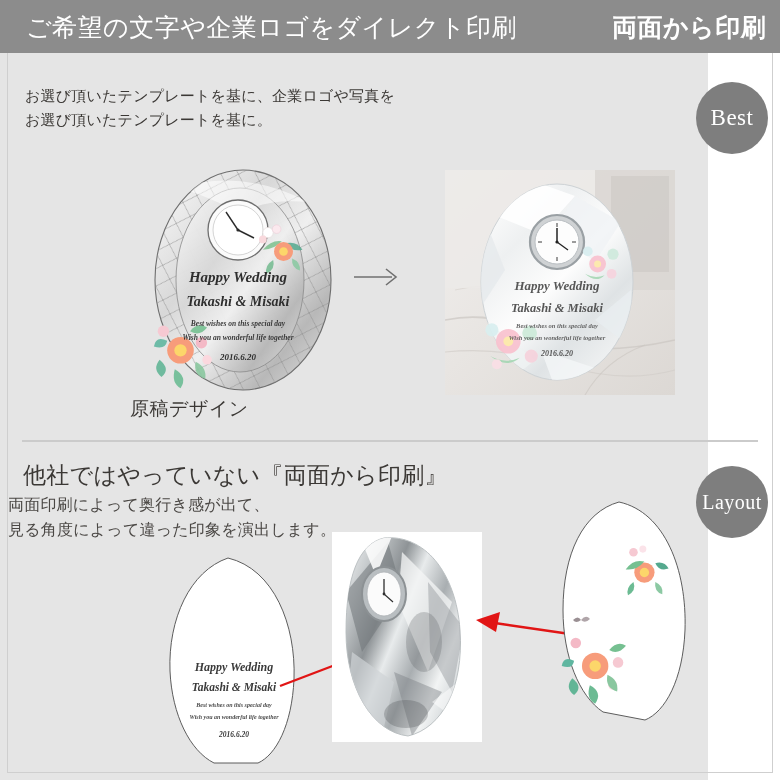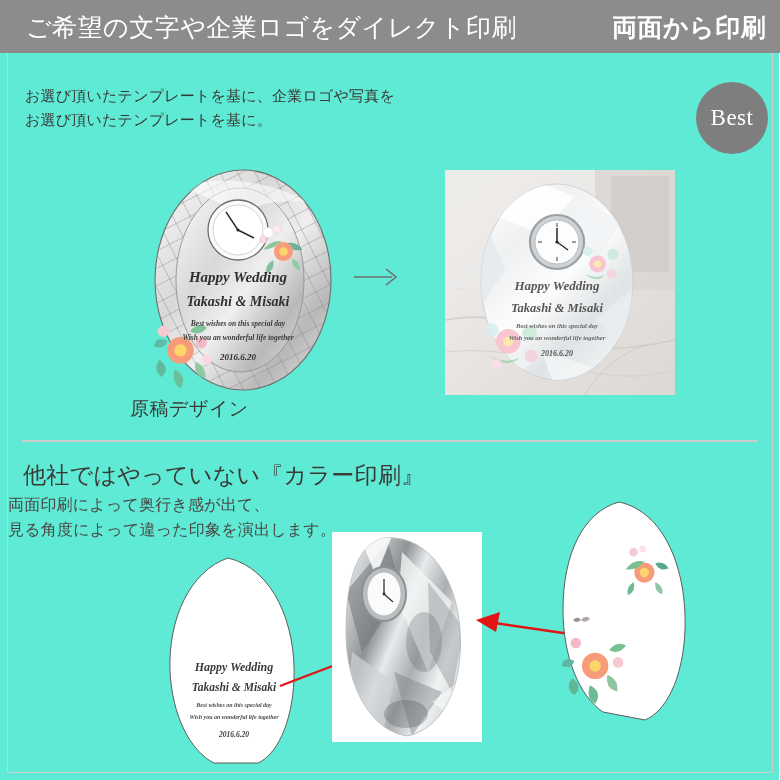--- a/index.html
+++ b/index.html
@@ -5,22 +5,22 @@
   html,body{margin:0;padding:0;}
   body{
     width:780px;height:780px;
     background:#ffffff;
     font-family:"Liberation Sans","DejaVu Sans",sans-serif;
     -webkit-font-smoothing:antialiased;
     overflow:hidden;
   }
   .page{
     position:relative;
-    width:779px;height:780px;
-    background:#5eead4;
+    width:708px;height:780px;
+    background:#e5e5e5;
     box-sizing:border-box;
   }
   
   .header-bar{
     position:absolute;left:0;top:0;width:780px;height:53px;
     background:#8c8c8c;
     box-sizing:border-box;
   }
   .header-title{
     position:absolute;left:26px;top:11px;
@@ -270,26 +270,29 @@
         <text class="script" x="112" y="170" text-anchor="middle" font-size="6.5" fill="#555" opacity=".9">Wish you an wonderful life together</text>
         <text class="script" x="112" y="186" text-anchor="middle" font-size="8" fill="#4a4a4a" opacity=".92">2016.6.20</text>
       </g>
     </svg>
   </div>
 
   <div class="cap cap-left">原稿デザイン</div>
 
   <div class="divider"></div>
 
-  <div class="s2-title">他社ではやっていない『カラー印刷』</div>
+  <div class="s2-title">他社ではやっていない『両面から印刷』</div>
   <div class="s2-body">
     <div>両面印刷によって奥行き感が出て、</div>
     <div>見る角度によって違った印象を演出します。</div>
   </div>
 
+  <div class="badge layout">
+    <span>Layout</span>
+  </div>
 
   <svg class="art" style="left:150px;top:555px;" width="160" height="215" viewBox="0 0 160 215">
     <path d="M78 3 C124 14 146 70 144 124 C142 170 126 200 108 208 L64 208 C40 196 22 160 20 116 C18 64 40 16 78 3 Z" fill="#ffffff" stroke="#5d5d5d" stroke-width="1"></path>
     <g>
       <text class="script" x="84" y="116" text-anchor="middle" font-size="12" fill="#3a3a3a">Happy Wedding</text>
       <text class="script" x="84" y="136" text-anchor="middle" font-size="11.5" fill="#3a3a3a">Takashi &amp; Misaki</text>
       <text class="script" x="84" y="152" text-anchor="middle" font-size="6" fill="#4a4a4a">Best wishes on this special day</text>
       <text class="script" x="84" y="164" text-anchor="middle" font-size="6" fill="#4a4a4a">Wish you an wonderful life together</text>
       <text class="script" x="84" y="182" text-anchor="middle" font-size="7.5" fill="#3a3a3a">2016.6.20</text>
     </g>

